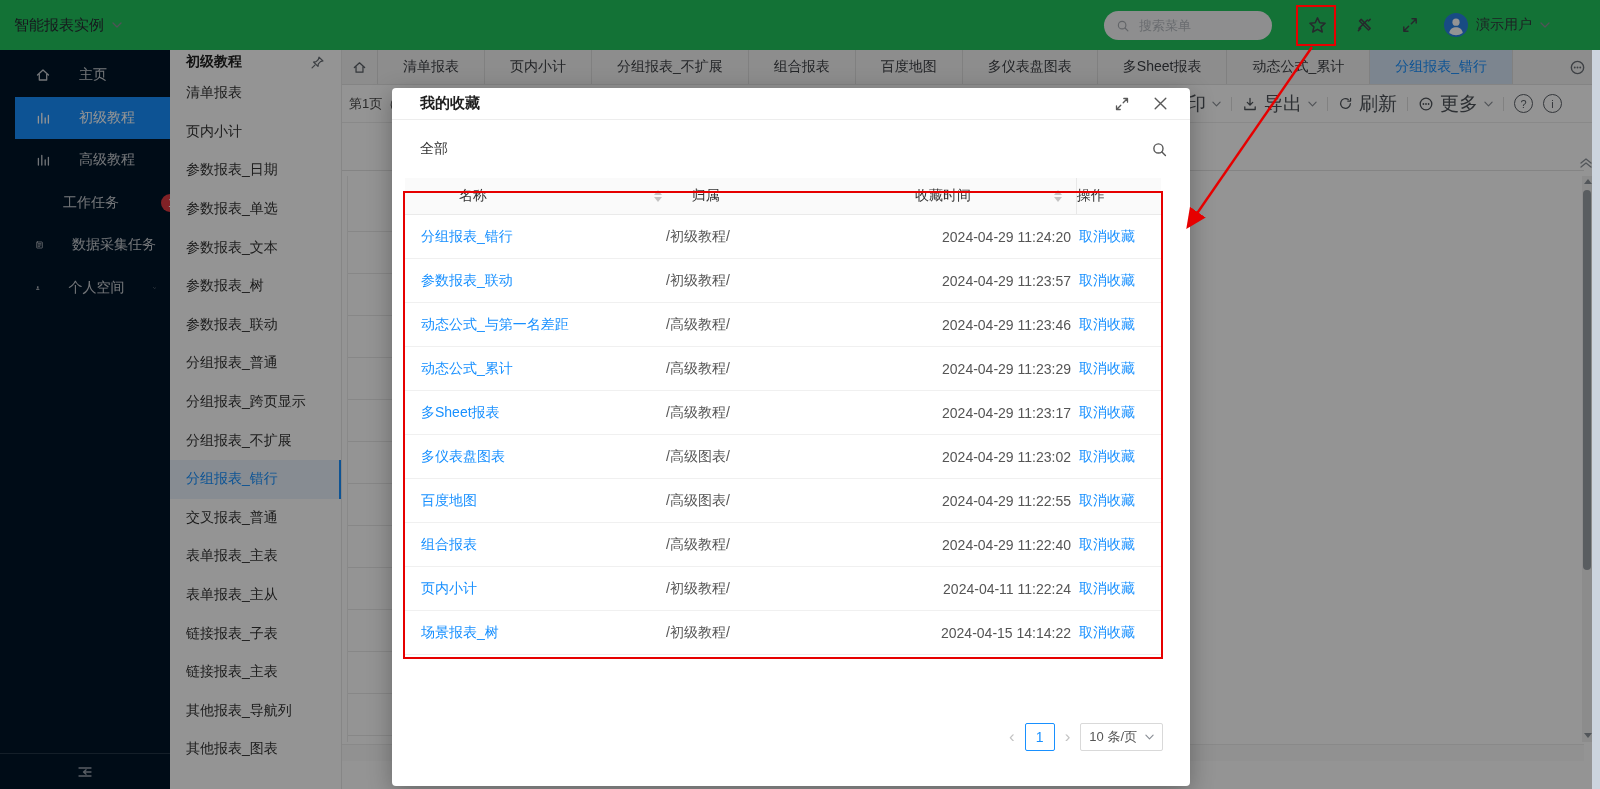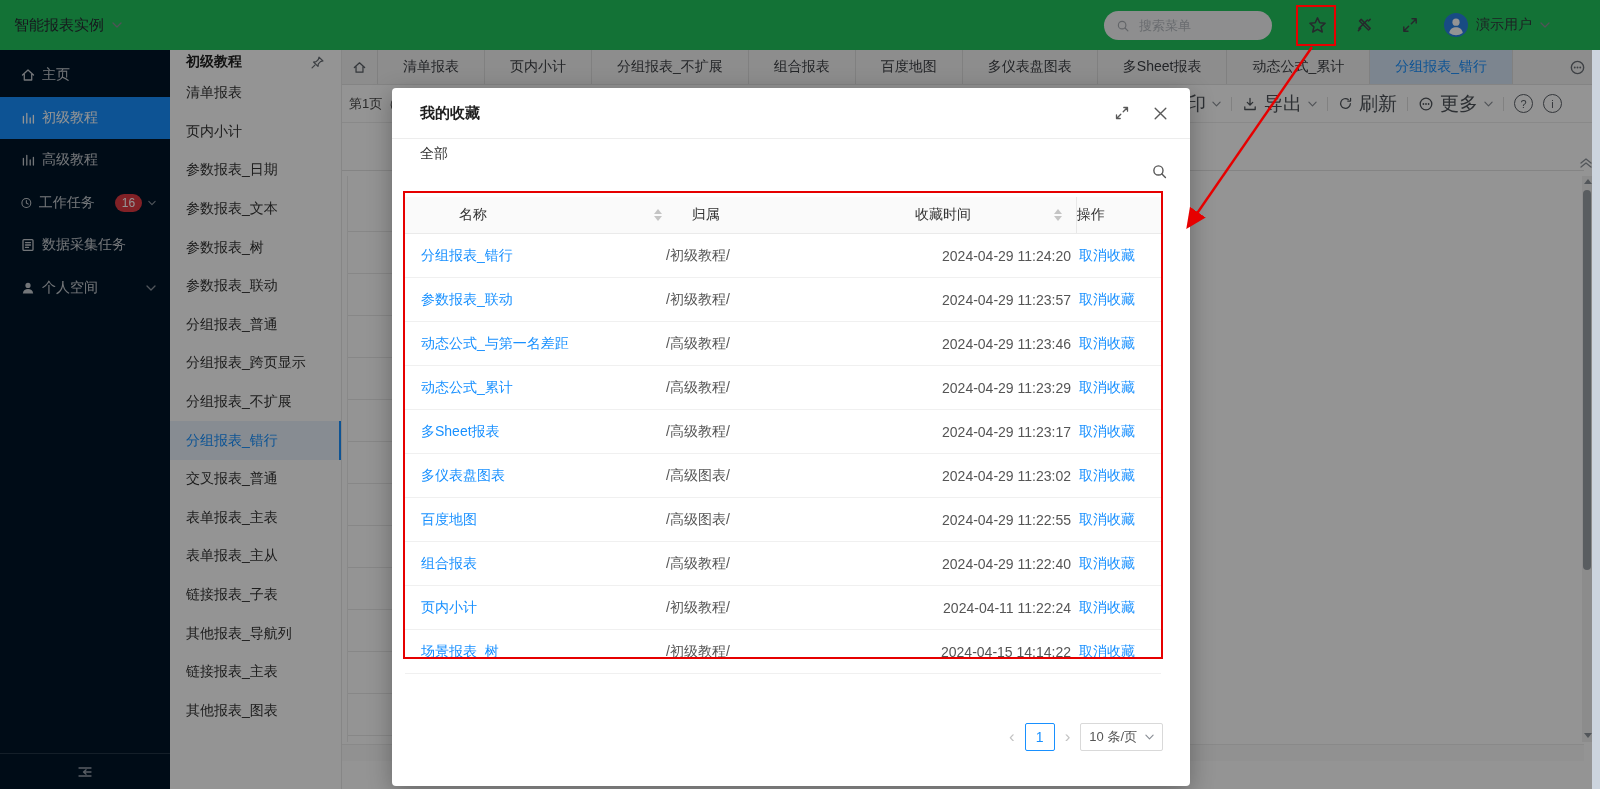--- a/index.html
+++ b/index.html
@@ -20,22 +20,22 @@
   .search input::placeholder{color:#b6bac0;}
   .tb-ic{position:absolute;top:11px;width:28px;height:28px;display:flex;align-items:center;justify-content:center;
          color:#42464d;cursor:pointer;}
   .avatar{position:absolute;left:1444px;top:13px;width:24px;height:24px;}
   .uname{position:absolute;left:1476px;top:0;height:50px;display:flex;align-items:center;gap:8px;
          font-size:14px;color:#33373d;cursor:pointer;}
 
   
   .sider{position:absolute;left:0;top:50px;width:170px;height:739px;background:#001529;box-sizing:border-box;}
   .s-list{padding-top:4px;}
-  .s-item{height:42.5px;display:flex;align-items:center;padding:0 14px 0 20px;gap:6px;
-          color:rgba(255,255,255,.78);font-size:14px;cursor:pointer;box-sizing:border-box;}
+  .s-item{height:42.5px;display:flex;align-items:center;padding:0 14px 0 20px;gap:28px;
+          color:rgba(255,255,255,.78);font-size:14px;cursor:pointer;box-sizing:border-box;margin-left:15px;}
   .s-item .lbl{white-space:nowrap;}
   .s-item.sel{background:#1890ff;color:#fff;}
   .badge{margin-left:14px;background:#de3a42;color:#fff;font-size:12px;height:18px;line-height:18px;
          padding:0 7px;border-radius:9px;}
   .s-item .cv{margin-left:auto;color:rgba(255,255,255,.55);}
   .s-foot{position:absolute;left:0;bottom:0;width:170px;height:35px;border-top:1px solid rgba(255,255,255,.14);
           display:flex;align-items:center;justify-content:center;color:#9aa3ad;cursor:pointer;}
 
   
   .submenu{position:absolute;left:170px;top:50px;width:172px;height:739px;background:#fff;
@@ -76,26 +76,26 @@
   .varr{position:absolute;left:1584px;width:0;height:0;border-left:4px solid transparent;border-right:4px solid transparent;}
   .varr.up{top:179px;border-bottom:5px solid #8e949b;}
   .varr.dn{top:733px;border-top:5px solid #8e949b;}
   .hscroll{position:absolute;left:342px;top:744px;width:1242px;height:16px;background:#fafafa;border-top:1px solid #ececec;}
 
   
   .dim{position:absolute;left:0;top:0;width:1600px;height:789px;background:rgba(0,0,0,.42);z-index:100;}
   .pg-scroll{position:absolute;left:1592px;top:50px;width:8px;height:739px;background:#ccd4de;z-index:150;}
   .modal{position:absolute;left:392px;top:88px;width:798px;height:698px;background:#fff;border-radius:4px;
          box-shadow:0 6px 24px rgba(0,0,0,.3);z-index:200;box-sizing:border-box;}
-  .m-head{height:51px;border-bottom:1px solid #ededed;display:flex;align-items:center;
+  .m-head{height:32px;border-bottom:1px solid #ededed;display:flex;align-items:center;
           padding:0 21px 0 28px;box-sizing:border-box;}
   .m-title{font-weight:bold;font-size:15px;color:#1f1f1f;flex:1;}
   .m-exp{color:#595959;margin-right:22px;cursor:pointer;}
   .m-close{color:#595959;cursor:pointer;}
-  .m-filter{height:46px;margin-top:6px;display:flex;align-items:flex-start;padding:0 22px 0 28px;flex-direction:column;}
+  .m-filter{height:46px;margin-top:6px;display:flex;align-items:center;padding:0 22px 0 28px;}
   .m-filter .all{font-size:14px;color:#333;cursor:pointer;}
   .m-filter .mag{margin-left:auto;color:#555;cursor:pointer;}
   .m-table{margin:6px 0 0 13px;width:756px;}
   .t-head{display:flex;height:36px;background:#fafafa;border-bottom:1px solid #eaeaea;align-items:center;
           color:#333;font-size:14px;}
   .th{display:flex;align-items:center;box-sizing:border-box;padding-left:16px;height:36px;}
   .th.c0{width:245px;margin-left:38px;}.th.c1{width:235px;}.th.c2{width:186px;}
   .th.c3{width:90px;border-left:1px solid #e8e8e8;padding-left:0;}
   .sort{display:flex;flex-direction:column;gap:2px;margin-left:auto;margin-right:14px;cursor:pointer;}
   .sort i{width:0;height:0;border-left:4px solid transparent;border-right:4px solid transparent;}
@@ -249,33 +249,34 @@
           <g class="ic">
             <path d="M9.6 2.2l4.2 4.2-2.6.7-2.3 2.3-.4 2.8-4.7-4.7 2.8-.4 2.3-2.3z"></path>
             <path d="M5.2 10.8L2.2 13.8"></path>
           </g>
         </svg>
     </div>
     <div class="sm-list">
       <div class="sm-item">清单报表</div>
       <div class="sm-item">页内小计</div>
       <div class="sm-item">参数报表_日期</div>
+      <div class="sm-item">参数报表_单选</div>
       <div class="sm-item">参数报表_文本</div>
       <div class="sm-item">参数报表_树</div>
       <div class="sm-item">参数报表_联动</div>
       <div class="sm-item">分组报表_普通</div>
       <div class="sm-item">分组报表_跨页显示</div>
       <div class="sm-item">分组报表_不扩展</div>
       <div class="sm-item sel">分组报表_错行</div>
       <div class="sm-item">交叉报表_普通</div>
       <div class="sm-item">表单报表_主表</div>
       <div class="sm-item">表单报表_主从</div>
       <div class="sm-item">链接报表_子表</div>
+      <div class="sm-item">链接报表_主表</div>
       <div class="sm-item">其他报表_导航列</div>
-      <div class="sm-item">链接报表_主表</div>
       <div class="sm-item">其他报表_图表</div>
     </div>
   </aside>
 
   <div class="tabbar">
     <div class="tab home">
       <svg width="15" height="15" viewBox="0 0 16 16">
           <g class="ic">
             <path d="M2.5 8L8 3l5.5 5M4.3 6.9V13h7.4V6.9"></path>
           </g>

